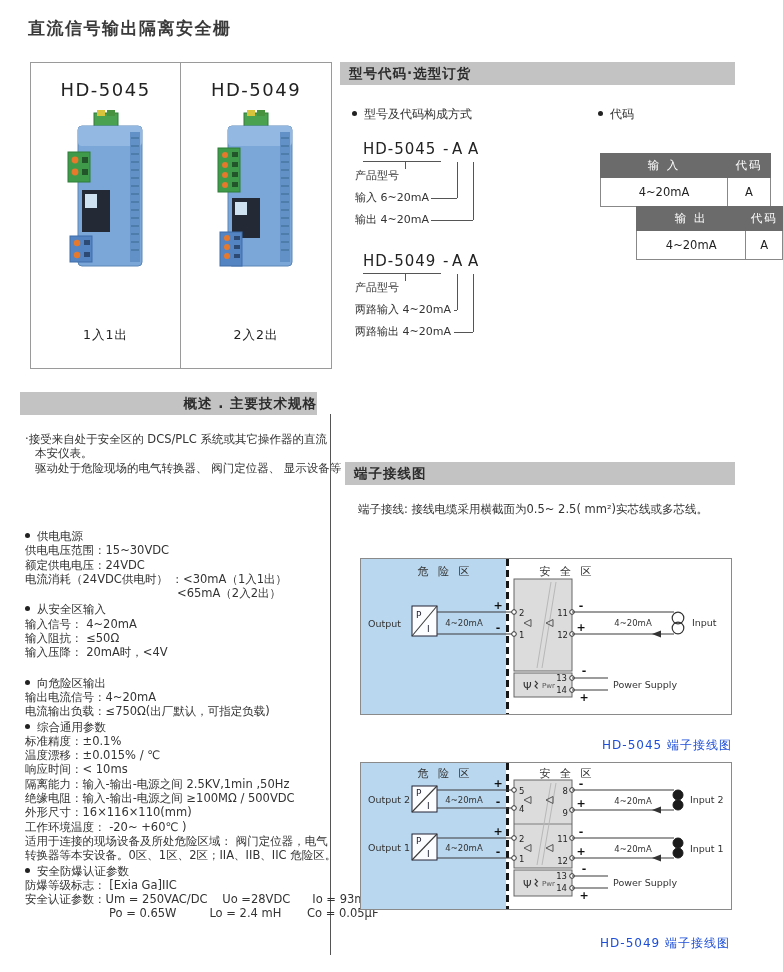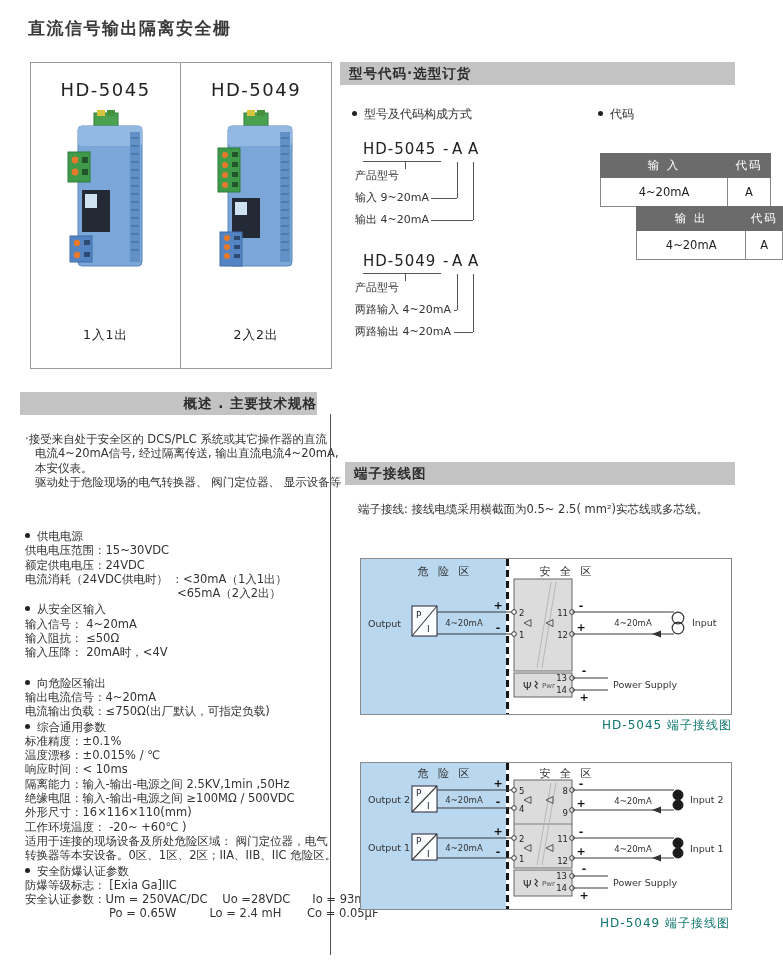--- a/index.html
+++ b/index.html
@@ -55,21 +55,21 @@
   .specs{position:absolute;left:25px;top:529px;width:305px;font-size:11.5px;
          line-height:14.3px;color:#333;}
   .spec-head .dot{display:inline-block;width:5px;height:5px;background:#222;border-radius:50%;
                   vertical-align:2px;margin-right:7px;}
   .spec-line{white-space:pre;}
   .ind-a{padding-left:152px;}
   .ind-b{padding-left:84px;}
   .m2{margin-top:2px;} .m16{margin-top:16px;} .m13{margin-top:1px;}
   .vdivider{position:absolute;left:330px;top:414px;width:1px;height:541px;background:#555;}
   .note{position:absolute;left:358px;top:502px;font-size:11.5px;color:#333;white-space:pre;}
-  .caption{position:absolute;width:200px;text-align:right;font-size:12px;color:#0f766e;letter-spacing:1px;}
+  .caption{position:absolute;width:200px;text-align:right;font-size:12px;color:#1d4ed8;letter-spacing:1px;margin-top:20px;}
   
   .outer{fill:#ffffff;stroke:#8a8a8a;stroke-width:1;}
   .hz{fill:#b9d7ee;}
   .zdiv{stroke:#161616;stroke-width:3;stroke-dasharray:7 4;}
   .zone{font-size:11px;letter-spacing:3px;fill:#333;text-anchor:middle;}
   .bx{fill:#dcdcdc;stroke:#666;stroke-width:1;}
   .wire{stroke:#3a3a3a;stroke-width:1.1;fill:none;}
   .term{fill:#fff;stroke:#333;stroke-width:1;}
   .tnum{font-size:8.5px;fill:#222;}
   .tend{text-anchor:end;}
@@ -161,21 +161,21 @@
 </div>
 
 <div class="code-block narrow" style="left:355px;top:140px;">
   <span class="cm">HD-5045</span>
   <span class="dash">-</span>
   <span class="a1">A</span>
   <span class="a2">A</span>
   <div class="uline"></div>
   <div class="tick"></div>
   <div class="lbl l1">产品型号</div>
-  <div class="lbl l2">输入 9~20mA</div>
+  <div class="lbl l2">输入 6~20mA</div>
   <div class="lbl l3">输出 4~20mA</div>
   <div class="v1"></div>
     <div class="v2"></div>
   <div class="h1"></div>
     <div class="h2"></div>
 </div>
 
 <div class="code-block wide" style="left:355px;top:252px;">
   <span class="cm">HD-5049</span>
   <span class="dash">-</span>
@@ -215,21 +215,20 @@
     <td>4~20mA</td>
     <td>A</td>
   </tr>
 </tbody>
   </table>
 
 <div class="bar" style="left:20px;top:392px;width:297px;text-align:right;">概述 . 主要技术规格</div>
 
 <div class="para">
   <div>·接受来自处于安全区的 DCS/PLC 系统或其它操作器的直流</div>
-  <div class="ind">电流4~20mA信号, 经过隔离传送, 输出直流电流4~20mA,</div>
   <div class="ind">本安仪表。</div>
   <div class="ind">驱动处于危险现场的电气转换器、 阀门定位器、 显示设备等</div>
 </div>
 
 <div class="vdivider"></div>
 
 <div class="specs">
   <div class="spec-sec">
     <div class="spec-head"><span class="dot"></span><span>供电电源</span></div>
     <div class="spec-line">供电电压范围：15~30VDC</div>

